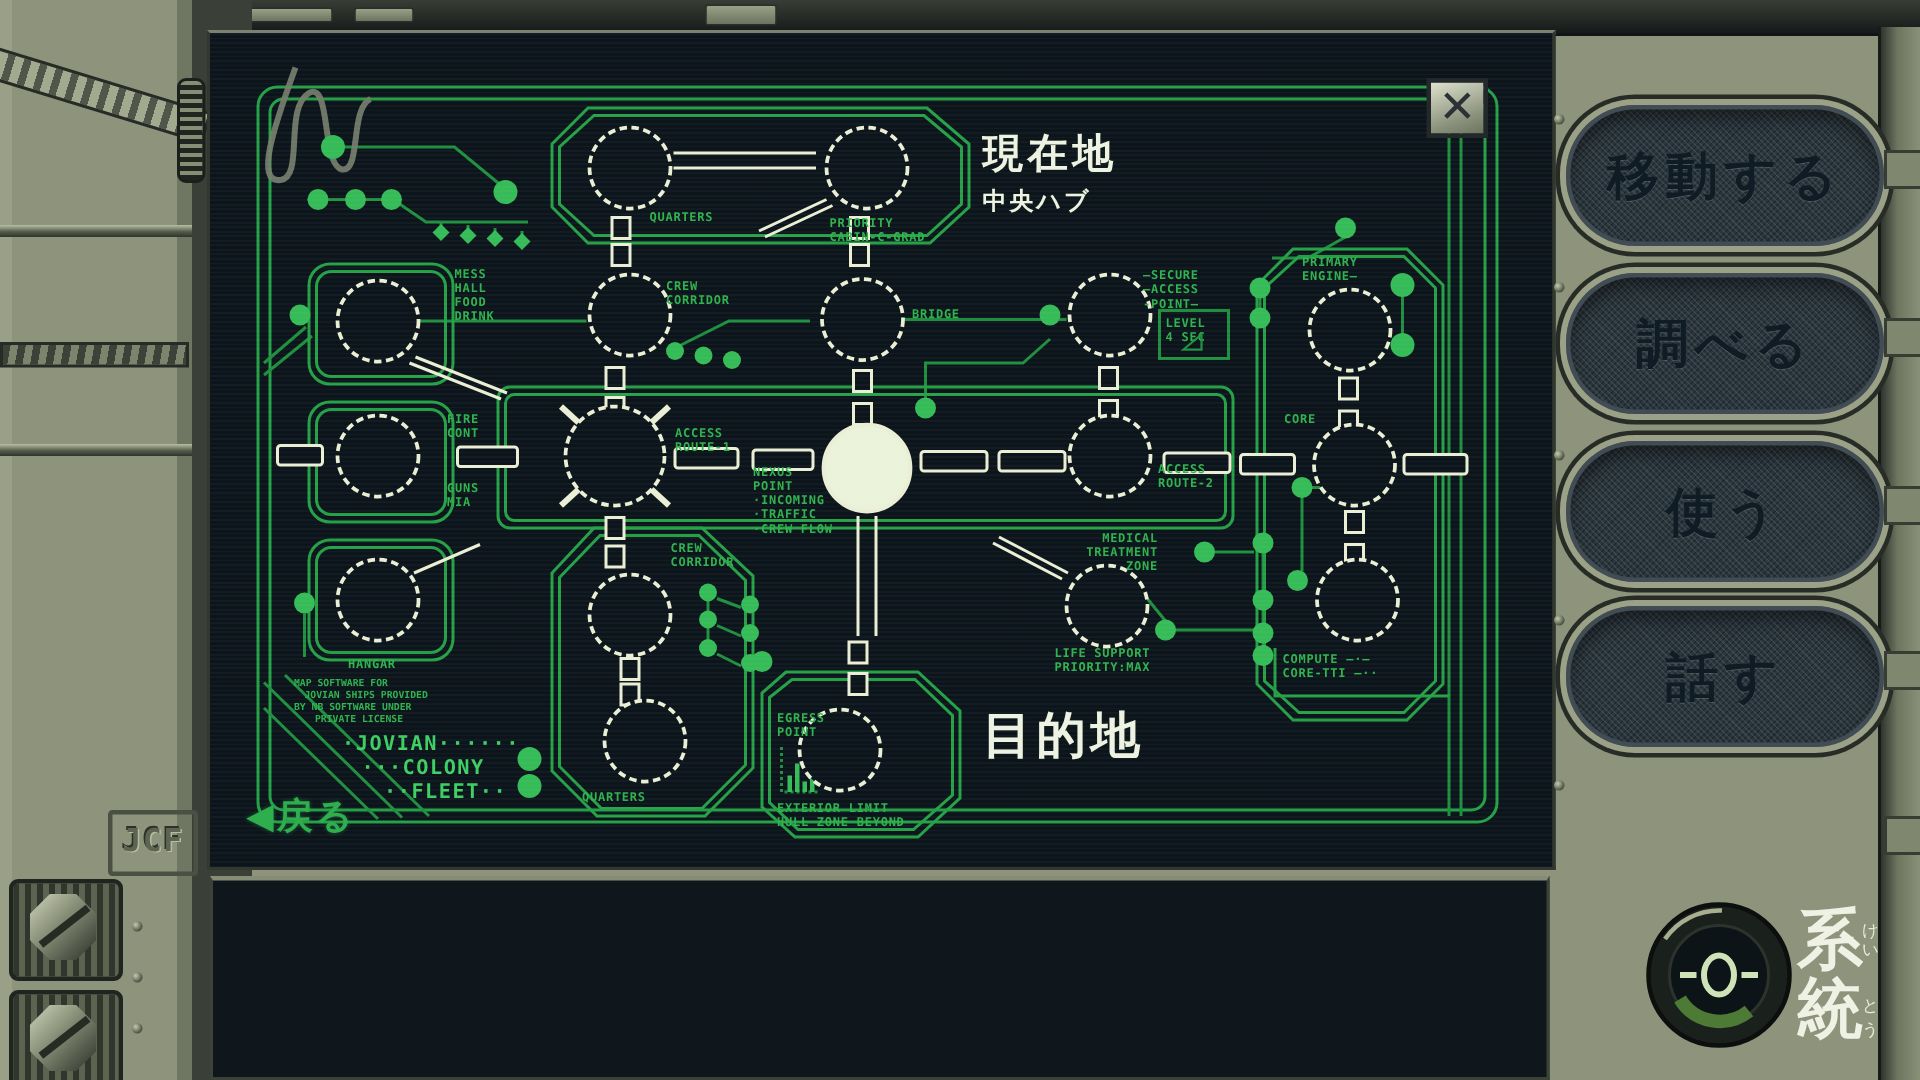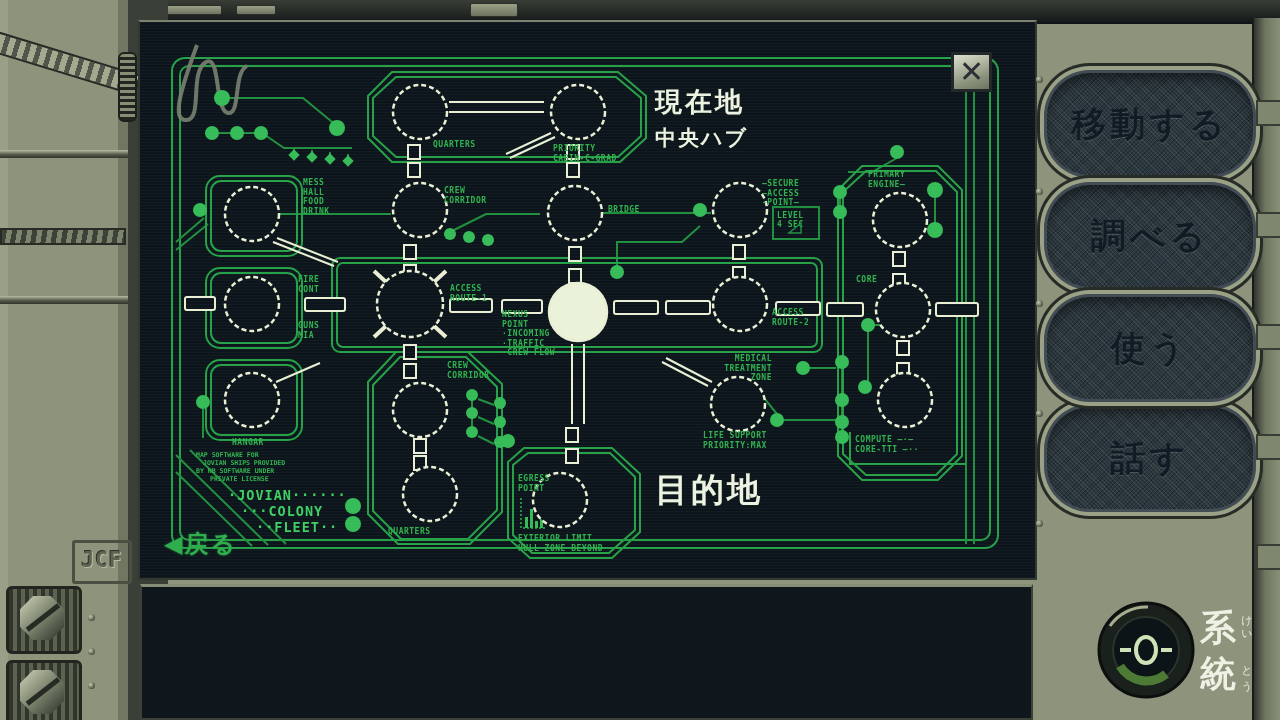--- a/index.html
+++ b/index.html
@@ -45,44 +45,44 @@
     background:#0c151b;border:3px solid #32382f;border-top-color:#7b8271;box-sizing:border-box;}
   svg.map{position:absolute;left:140px;top:22px;}
   .scanlines{position:absolute;left:140px;top:22px;width:895px;height:556px;pointer-events:none;
     background:repeating-linear-gradient(0deg,rgba(255,255,255,.03) 0 1px,transparent 1px 3px);}
   .msgbox{position:absolute;left:140px;top:584px;width:893px;height:136px;box-sizing:border-box;
     background:#0f161c;border:2px solid #3c4238;border-top:3px solid #868d77;}
 
   
   .jp{position:absolute;color:#eef2e2;text-shadow:0 0 2px rgba(20,40,30,.8);font-weight:bold;}
   .jp-current{left:655px;top:84px;font-size:27px;letter-spacing:3px;}
-  .jp-value{left:655px;top:124px;font-size:21px;letter-spacing:2px;}
+  .jp-value{left:655px;top:124px;font-size:16px;letter-spacing:2px;}
   .jp-dest{left:655px;top:468px;font-size:33px;letter-spacing:3px;}
   .back-btn{position:absolute;left:164px;top:528px;color:#2fae4e;font-weight:bold;
     font-size:24px;letter-spacing:2px;cursor:pointer;text-shadow:0 0 3px rgba(47,174,78,.5);}
   .close-btn{position:absolute;left:951px;top:52px;width:41px;height:40px;box-sizing:border-box;
     background:linear-gradient(160deg,#dde1cd,#8a917b 70%,#6c7360);border:3px solid #23282b;
     color:#2b3135;font-weight:bold;font-size:30px;line-height:33px;text-align:center;cursor:pointer;
     font-family:"DejaVu Sans",sans-serif;}
 
   
-  .pill{position:absolute;left:1044px;width:212px;height:108px;border-radius:46px;cursor:pointer;
+  .pill{position:absolute;left:1044px;width:212px;height:94px;border-radius:46px;cursor:pointer;
     background:
       repeating-linear-gradient(45deg,rgba(148,156,130,.17) 0 1px,transparent 1px 3px),
       repeating-linear-gradient(-45deg,rgba(0,0,0,.25) 0 1px,transparent 1px 3px),#2b3740;
     box-shadow:0 0 0 4px #9aa186,0 0 0 7px #272d26,inset 0 0 0 3px #414c54,inset 0 8px 14px rgba(0,0,0,.55);
     display:flex;align-items:center;justify-content:center;}
   .pill span{font-family:"DejaVu Serif",serif;font-weight:bold;font-size:35px;color:#0f1b25;
     letter-spacing:4px;text-shadow:0 1px 0 rgba(160,170,150,.25);}
   .tab{position:absolute;left:1256px;width:22px;height:22px;background:#80876f;border:2px solid #373d33;}
 
   
   .dial-wrap{position:absolute;left:1096px;top:600px;width:100px;height:100px;}
   .sys-label{position:absolute;left:1198px;top:604px;width:40px;color:#eef1e3;
-    font-family:"DejaVu Serif",serif;font-weight:bold;font-size:36px;line-height:46px;text-align:center;}
+    font-family:"DejaVu Serif",serif;font-weight:bold;font-size:44px;line-height:46px;}
   .furi{position:absolute;left:1238px;color:#e7ebdc;font-size:11px;writing-mode:vertical-rl;
     letter-spacing:2px;}
 
   
   .g{stroke:#1f8f3f;stroke-width:2;fill:none;}
   .gf{stroke:#25a047;stroke-width:2;fill:none;}
   .gd{fill:#35bb57;}
   .c{stroke:#e9eed4;stroke-width:2;fill:none;}
   .cable{stroke:#767e6e;stroke-width:4;fill:none;opacity:.92;}
   svg text{font-family:"DejaVu Sans Mono",monospace;font-weight:bold;}

